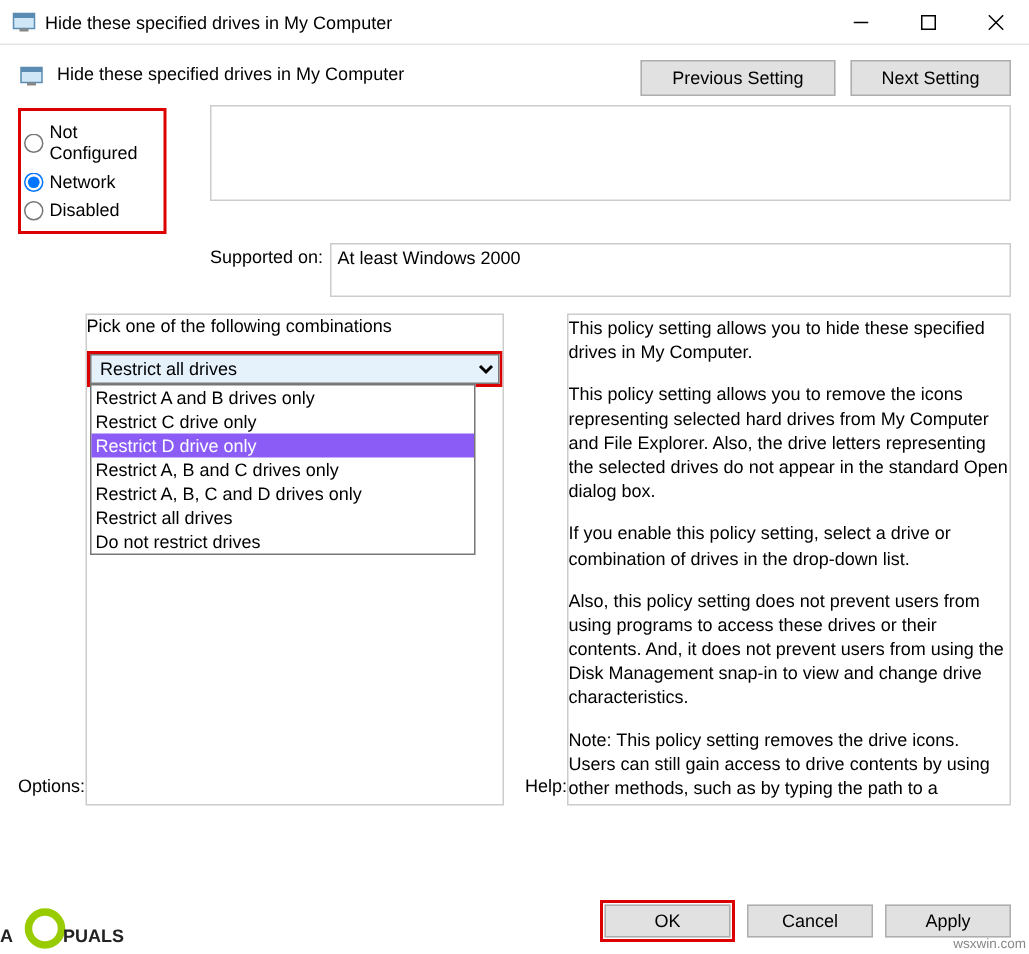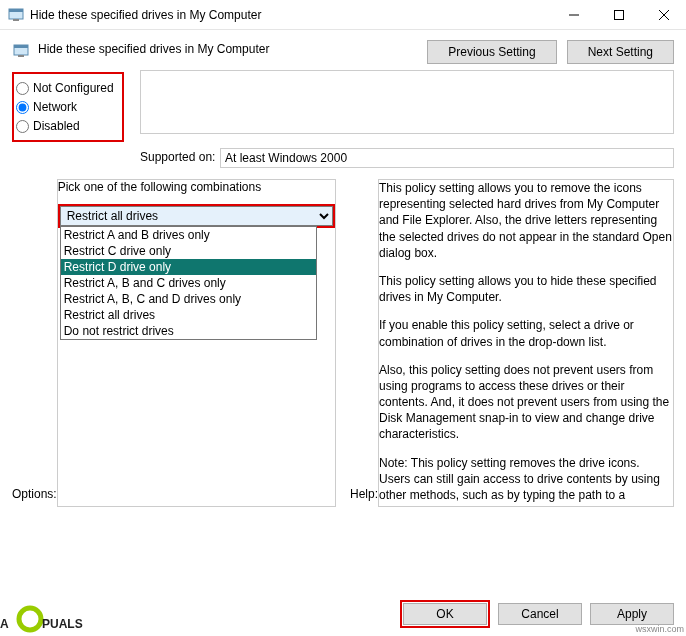--- a/index.html
+++ b/index.html
@@ -12,37 +12,37 @@
 .hdr { display: flex; align-items: flex-start; padding: 10px 12px 6px 12px; }
 .hdr .hicon { width: 18px; height: 18px; margin-right: 8px; margin-top: 2px; }
 .hdr .htitle { flex: 1; padding-top: 2px; }
 .navbtns { display: flex; gap: 10px; }
 .btn { background: #e1e1e1; border: 1px solid #adadad; padding: 4px 20px; min-width: 90px; cursor: default; }
 .body { padding: 0 12px; }
 .row { display: flex; margin-bottom: 6px; }
 .leftcol { width: 128px; padding-top: 2px; }
 .rightlabel { width: 80px; padding-top: 2px; }
 .rightfield { flex: 1; }
-.radios { border: 2px solid #d00; padding: 2px 4px 2px 2px; width: 112px; }
+.radios { border: 2px solid #d00; padding: 2px 4px 2px 2px; width: 99px; }
 .radio { display: flex; align-items: center; gap: 4px; margin: 5px 0; }
 .radio input { margin: 0; }
 textarea { width: 100%; resize: none; border: 1px solid #ccc; font-family: inherit; font-size: 12px; padding: 2px 4px; background: #fff; overflow-y: scroll; }
-.supported { height: 20px; }
+.supported { height: 36px; }
 .comment { height: 64px; }
 .cols { display: flex; gap: 14px; padding: 0 12px; margin-top: 8px; }
 .col { flex: 1; display: flex; flex-direction: row; align-items: flex-end; }
 .colhdr { margin-bottom: 6px; }
 .panel { border: 1px solid #ccc; flex: 1; padding: 0; position: relative; height: 328px; overflow: hidden; }
 .help-panel { overflow-y: scroll; }
 .help-panel p { margin: 0 0 12px 0; line-height: 1.35; }
 .selwrap { border: 2px solid #d00; margin-top: 10px; position: relative; }
 select { width: 100%; border: 1px solid #7a7a7a; background: #e5f1fb; padding: 1px 2px; font-family: inherit; font-size: 12px; }
 .dropdown { position: absolute; left: 0; right: 16px; top: 20px; background: #fff; border: 1px solid #767676; z-index: 10; }
 .dropdown div { padding: 1px 3px; white-space: nowrap; overflow: hidden; }
-.dropdown .sel { background: #0f766e; color: #fff; }
+.dropdown .sel { background: #8b5cf6; color: #fff; }
 .footer { position: absolute; bottom: 8px; right: 12px; display: flex; gap: 8px; align-items: center; }
 .okwrap { border: 2px solid #d00; padding: 1px; }
 .fbtn { background: #e1e1e1; border: 1px solid #adadad; padding: 3px 0; width: 84px; text-align: center; }
 .watermark { position: absolute; bottom: 2px; right: 2px; font-size: 9px; color: #888; pointer-events: none; }
 .logo { position: absolute; bottom: 0; left: 0; pointer-events: none; }
 </style>
 </head>
 <body>
 
 <div class="titlebar">
@@ -125,22 +125,22 @@
           <div>Restrict A, B, C and D drives only</div>
           <div>Restrict all drives</div>
           <div>Do not restrict drives</div>
         </div>
       </div>
     </div>
   </div>
   <div class="col">
     <div class="colhdr">Help:</div>
     <div class="panel help-panel">
+      <p>This policy setting allows you to hide these specified drives in My Computer.</p>
       <p>This policy setting allows you to remove the icons representing selected hard drives from My Computer and File Explorer. Also, the drive letters representing the selected drives do not appear in the standard Open dialog box.</p>
-      <p>This policy setting allows you to hide these specified drives in My Computer.</p>
       <p>If you enable this policy setting, select a drive or combination of drives in the drop-down list.</p>
       <p>Also, this policy setting does not prevent users from using programs to access these drives or their contents. And, it does not prevent users from using the Disk Management snap-in to view and change drive characteristics.</p>
       <p>Note: This policy setting removes the drive icons. Users can still gain access to drive contents by using other methods, such as by typing the path to a directory on the drive in the Map Network Drive dialog box, in the Run dialog box, or in a command window.</p>
     </div>
   </div>
 </div>
 
 <div class="footer">
   <span class="okwrap">
       <div class="fbtn">OK</div>

